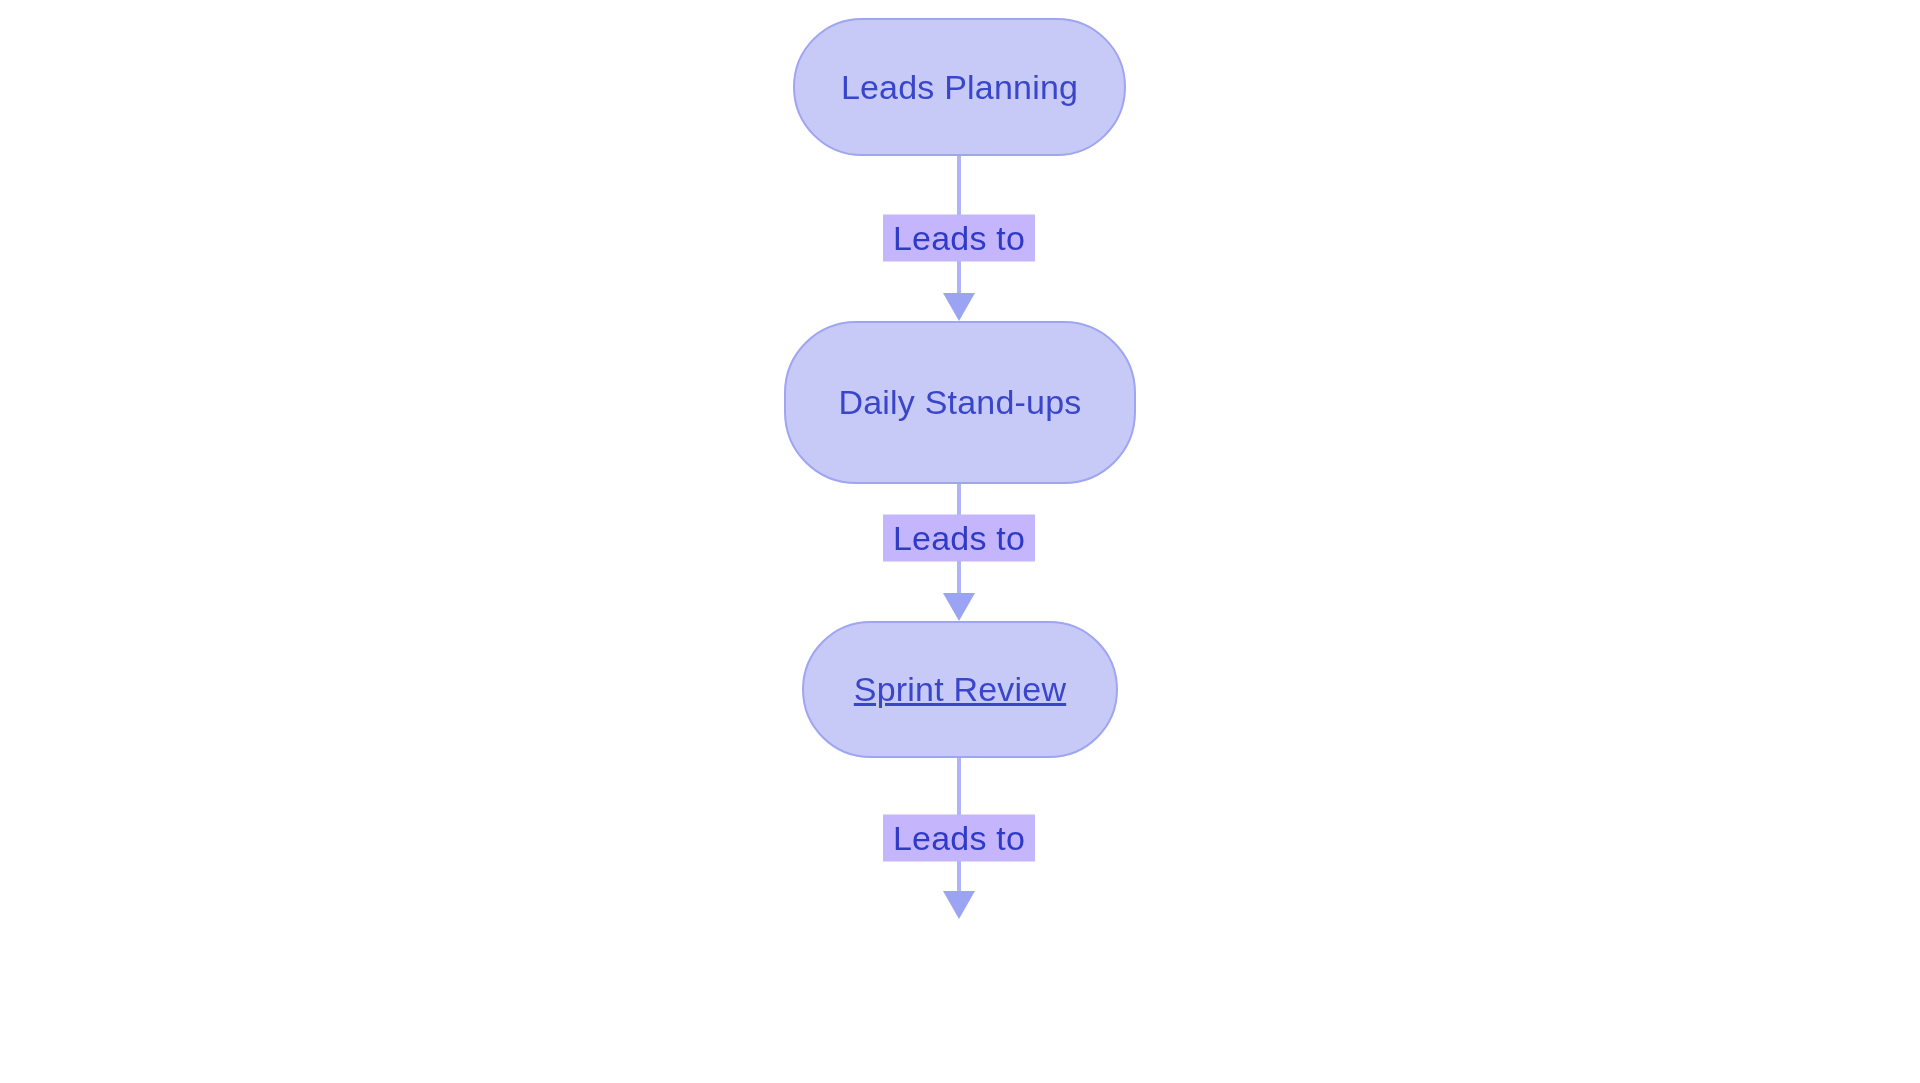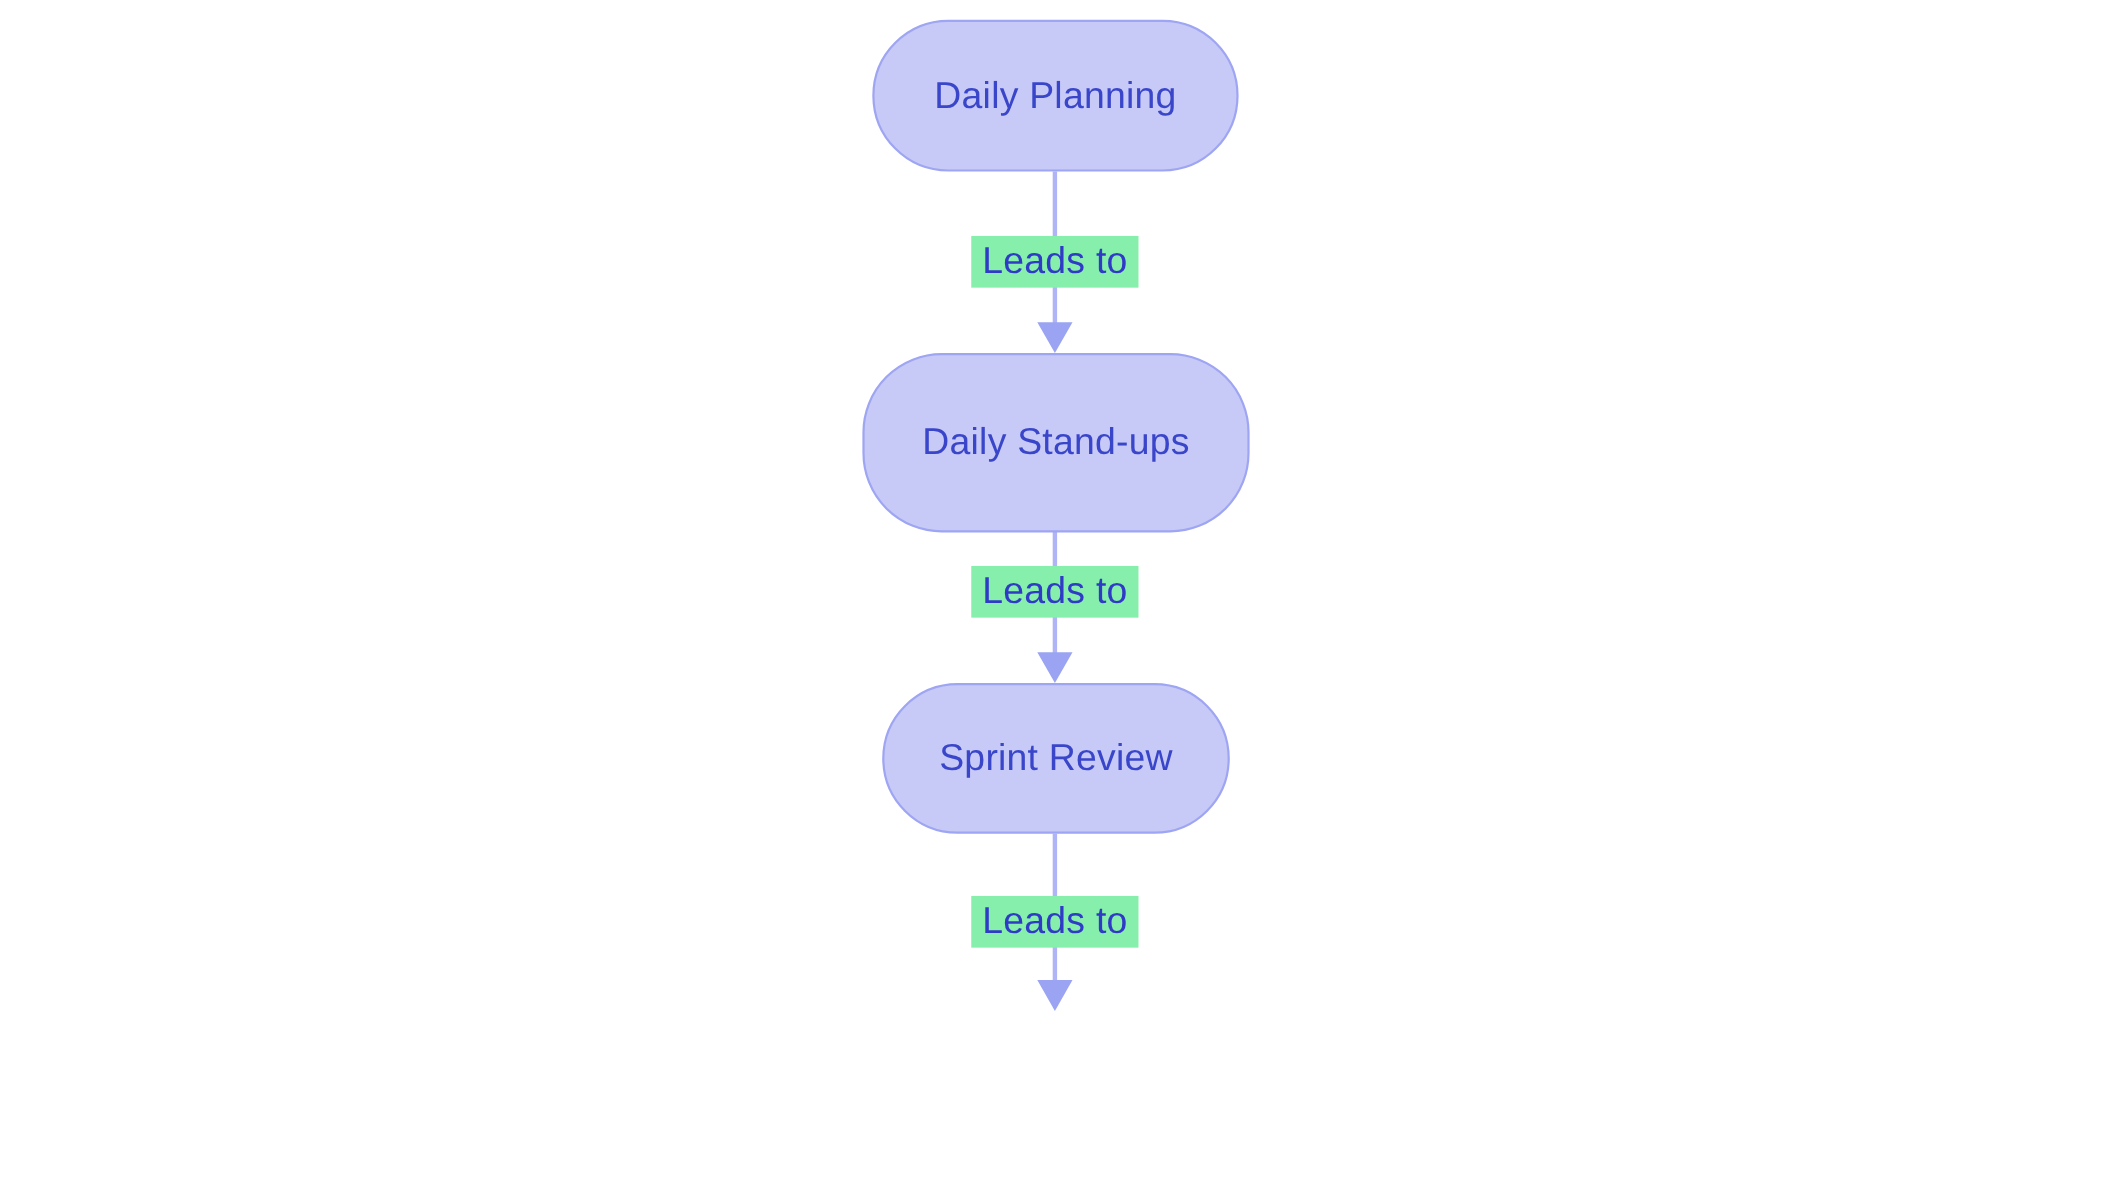--- a/index.html
+++ b/index.html
@@ -32,26 +32,26 @@
     border: 2px solid #9ea5f2;
     border-radius: 72px;
     color: #3a46ca;
     font-size: 34px;
     font-weight: 500;
     letter-spacing: 0.2px;
     white-space: nowrap;
   }
   .node-1 { left: 793px; top: 18px;  width: 333px; height: 138px; }
   .node-2 { left: 784px; top: 321px; width: 352px; height: 163px; }
-  .node-3 { left: 802px; top: 621px; width: 316px; height: 137px; }
+  .node-3 { left: 802px; top: 621px; width: 316px; height: 137px; text-decoration: underline; }
   .node-4 { left: 801px; top: 919px; width: 318px; height: 141px; }
   .edge-label {
     position: absolute;
     transform: translate(-50%, -50%);
-    background: #86efac;
+    background: #c4b5fd;
     padding: 4px 10px;
     color: #2f3bc6;
     font-size: 34px;
     font-weight: 500;
     letter-spacing: 0.2px;
     white-space: nowrap;
   }
   .edge-label-1 { left: 959px; top: 238px; }
   .edge-label-2 { left: 959px; top: 538px; }
   .edge-label-3 { left: 959px; top: 838px; }
@@ -72,21 +72,21 @@
       <line class="connector-line" x1="959" y1="456" x2="959" y2="594"></line>
       <polygon class="arrowhead" points="943,593 975,593 959,621"></polygon>
     </g>
     <g>
       <line class="connector-line" x1="959" y1="758" x2="959" y2="892"></line>
       <polygon class="arrowhead" points="943,891 975,891 959,919"></polygon>
     </g>
   </svg>
 
   <div class="node node-1">
-    <span>Daily Planning</span>
+    <span>Leads Planning</span>
   </div>
 
   <div class="edge-label edge-label-1">Leads to</div>
 
   <div class="node node-2">
     <span>Daily Stand-ups</span>
   </div>
 
   <div class="edge-label edge-label-2">Leads to</div>
 

